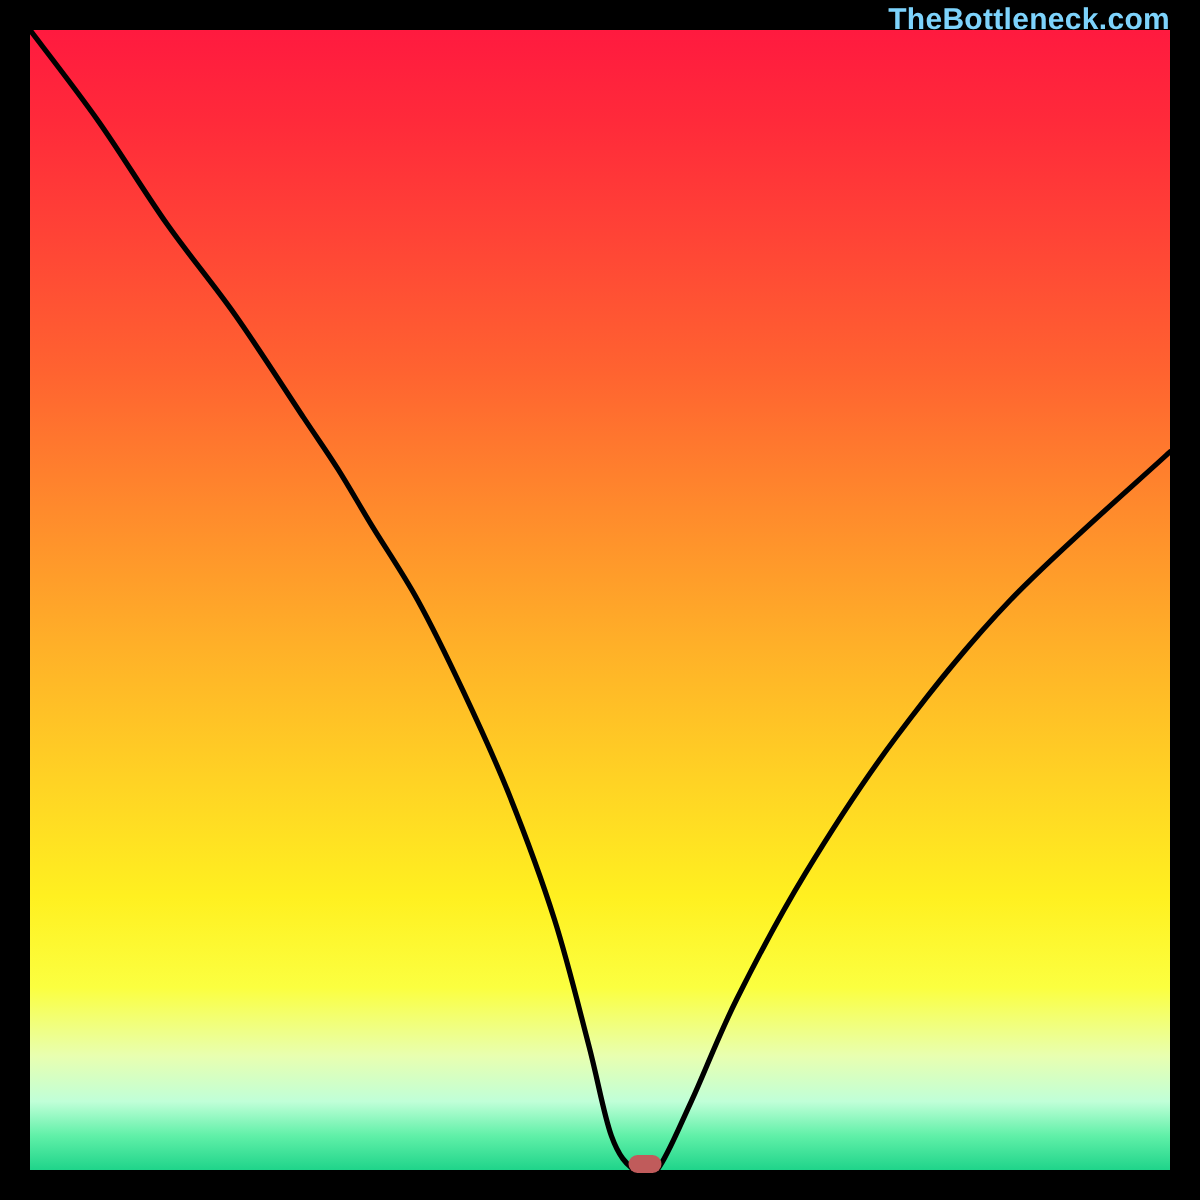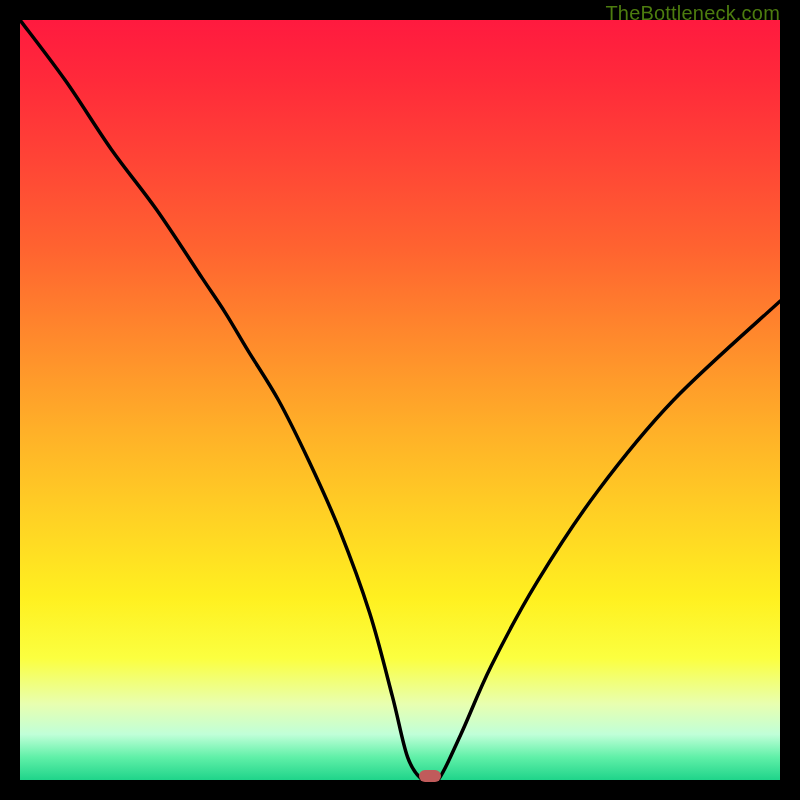--- a/index.html
+++ b/index.html
@@ -39,23 +39,23 @@
       #e8ffb0 90%,
       #c0ffd8 94%,
       #60f0a8 97%,
       #1fd48a 100%
     );
   }
   .watermark {
     position: absolute;
     top: 2px;
     right: 20px;
-    color: #4d7c0f;
+    color: #7dd3fc;
     font-size: 20px;
-    font-weight: 400;
+    font-weight: 700;
     letter-spacing: 0.2px;
     user-select: none;
   }
   svg.curve {
     position: absolute;
     left: 0;
     top: 0;
     width: 760px;
     height: 760px;
   }

